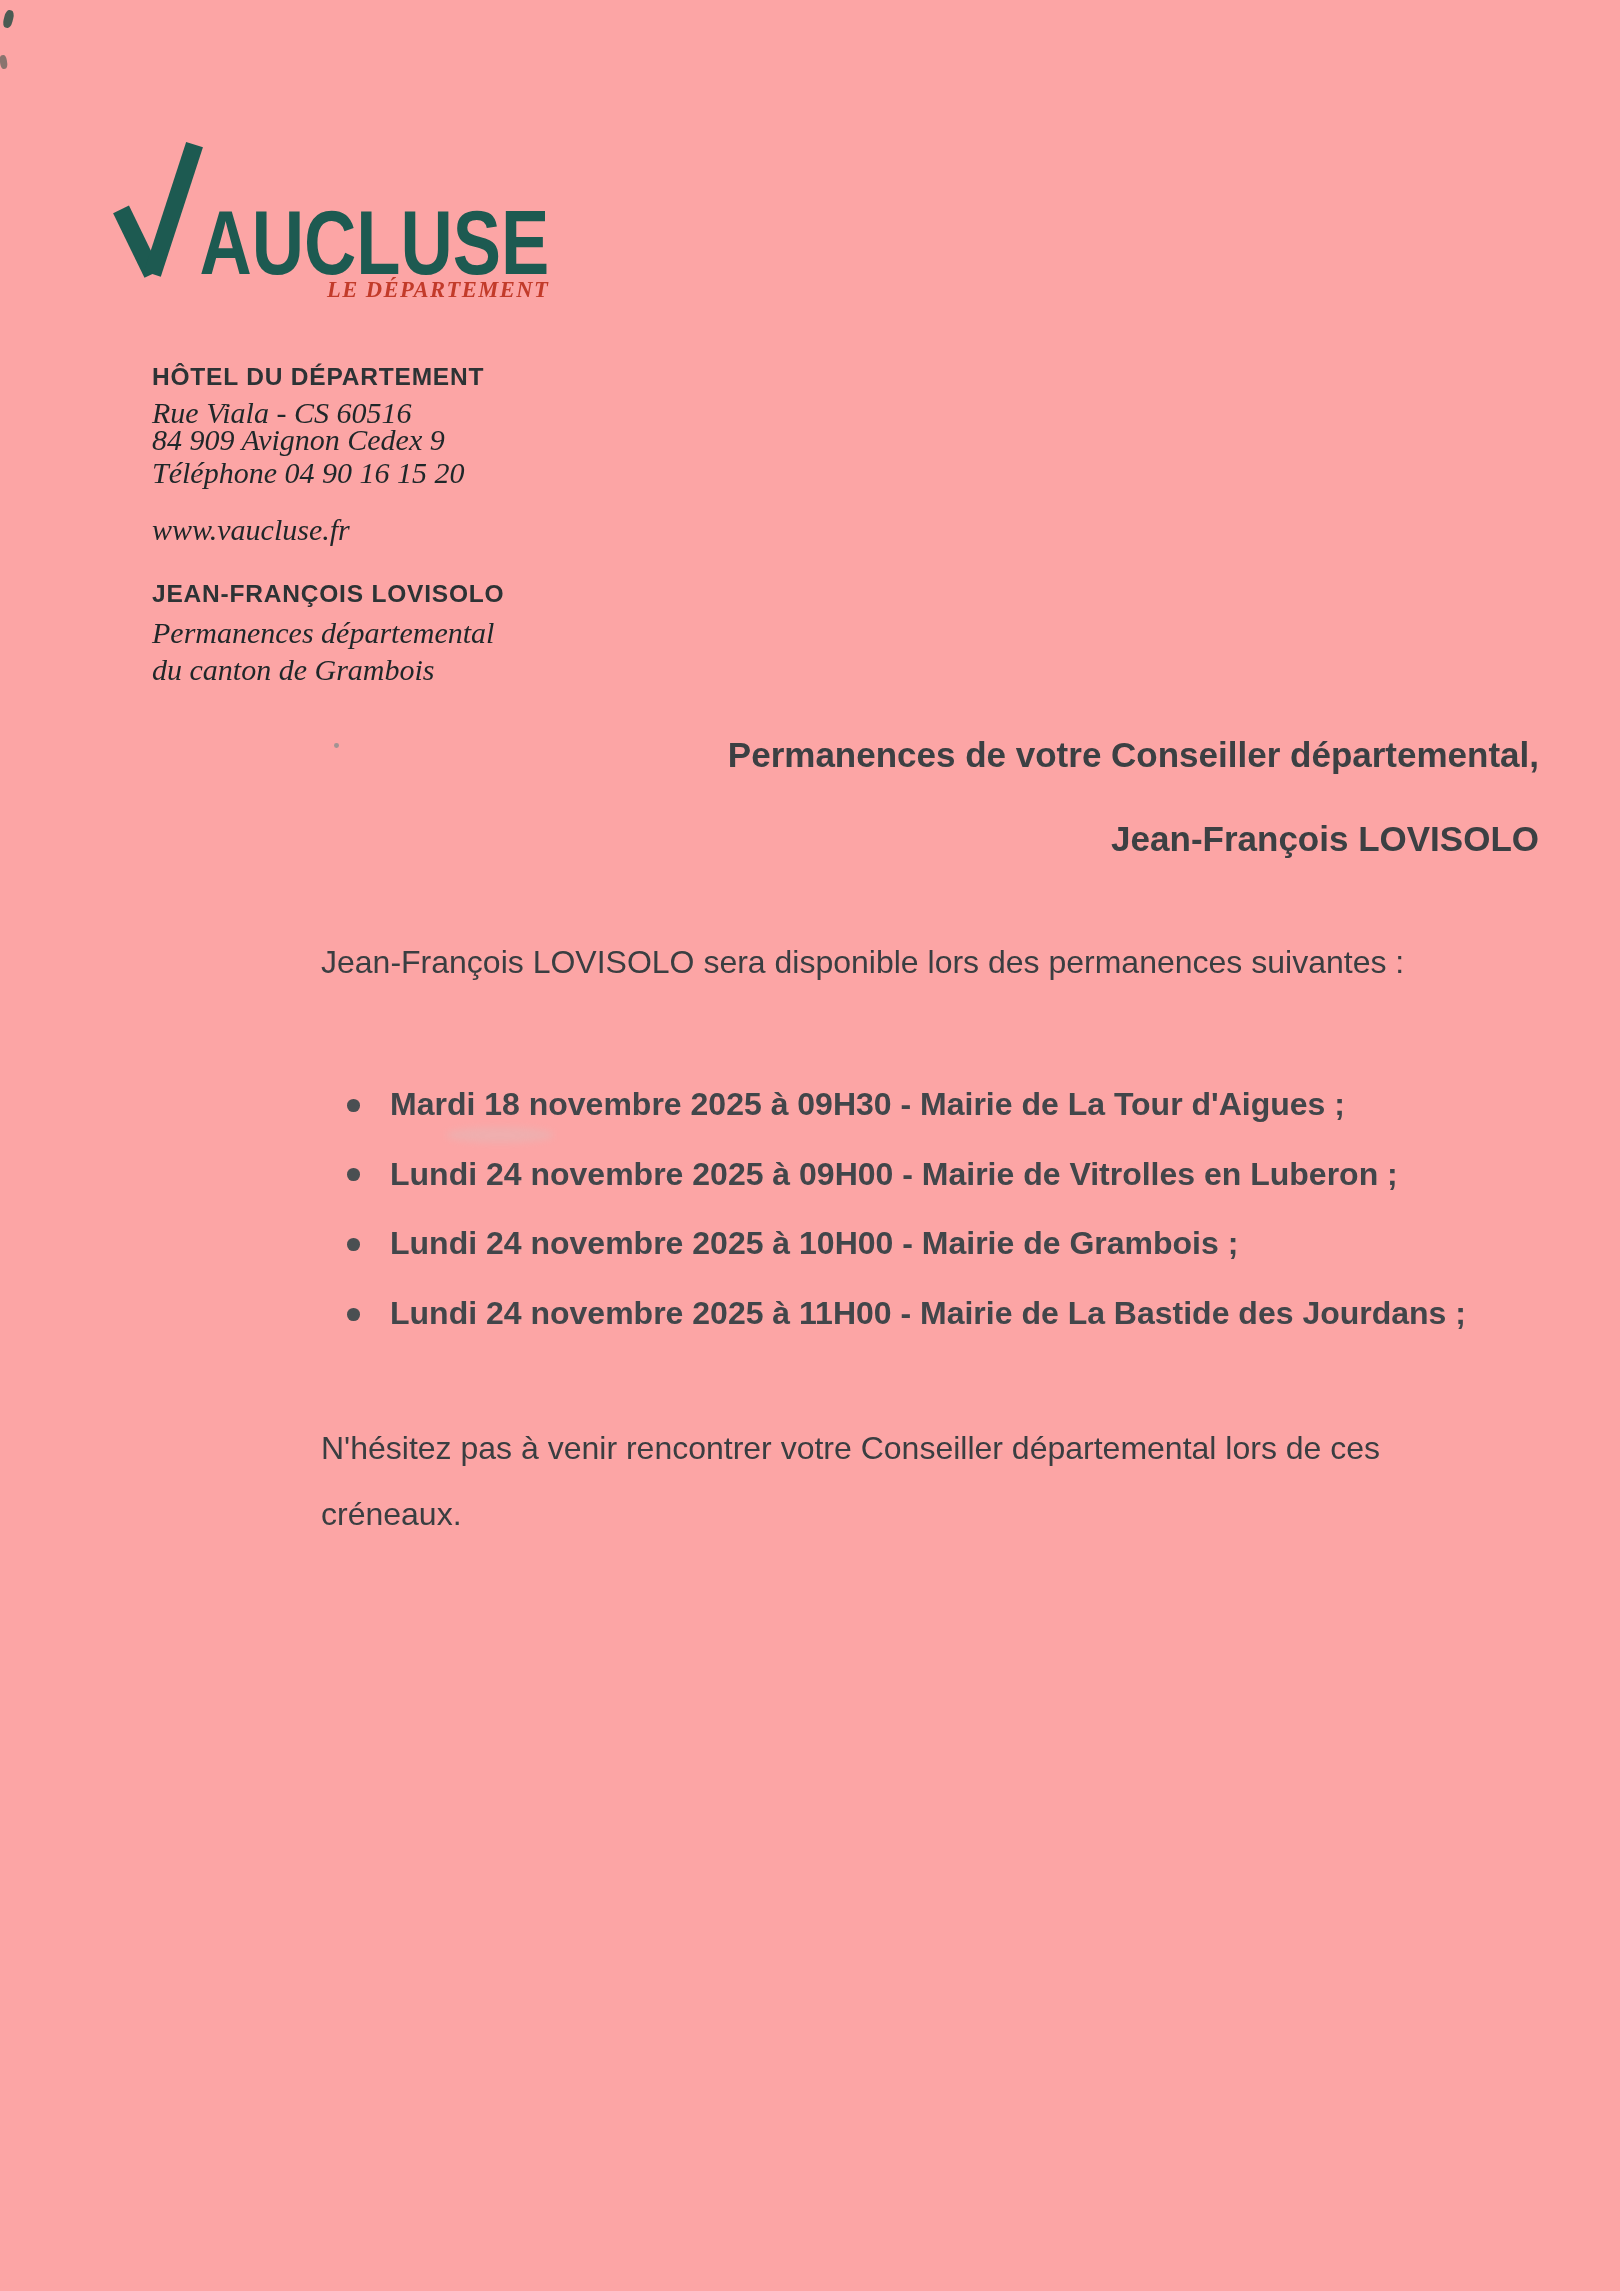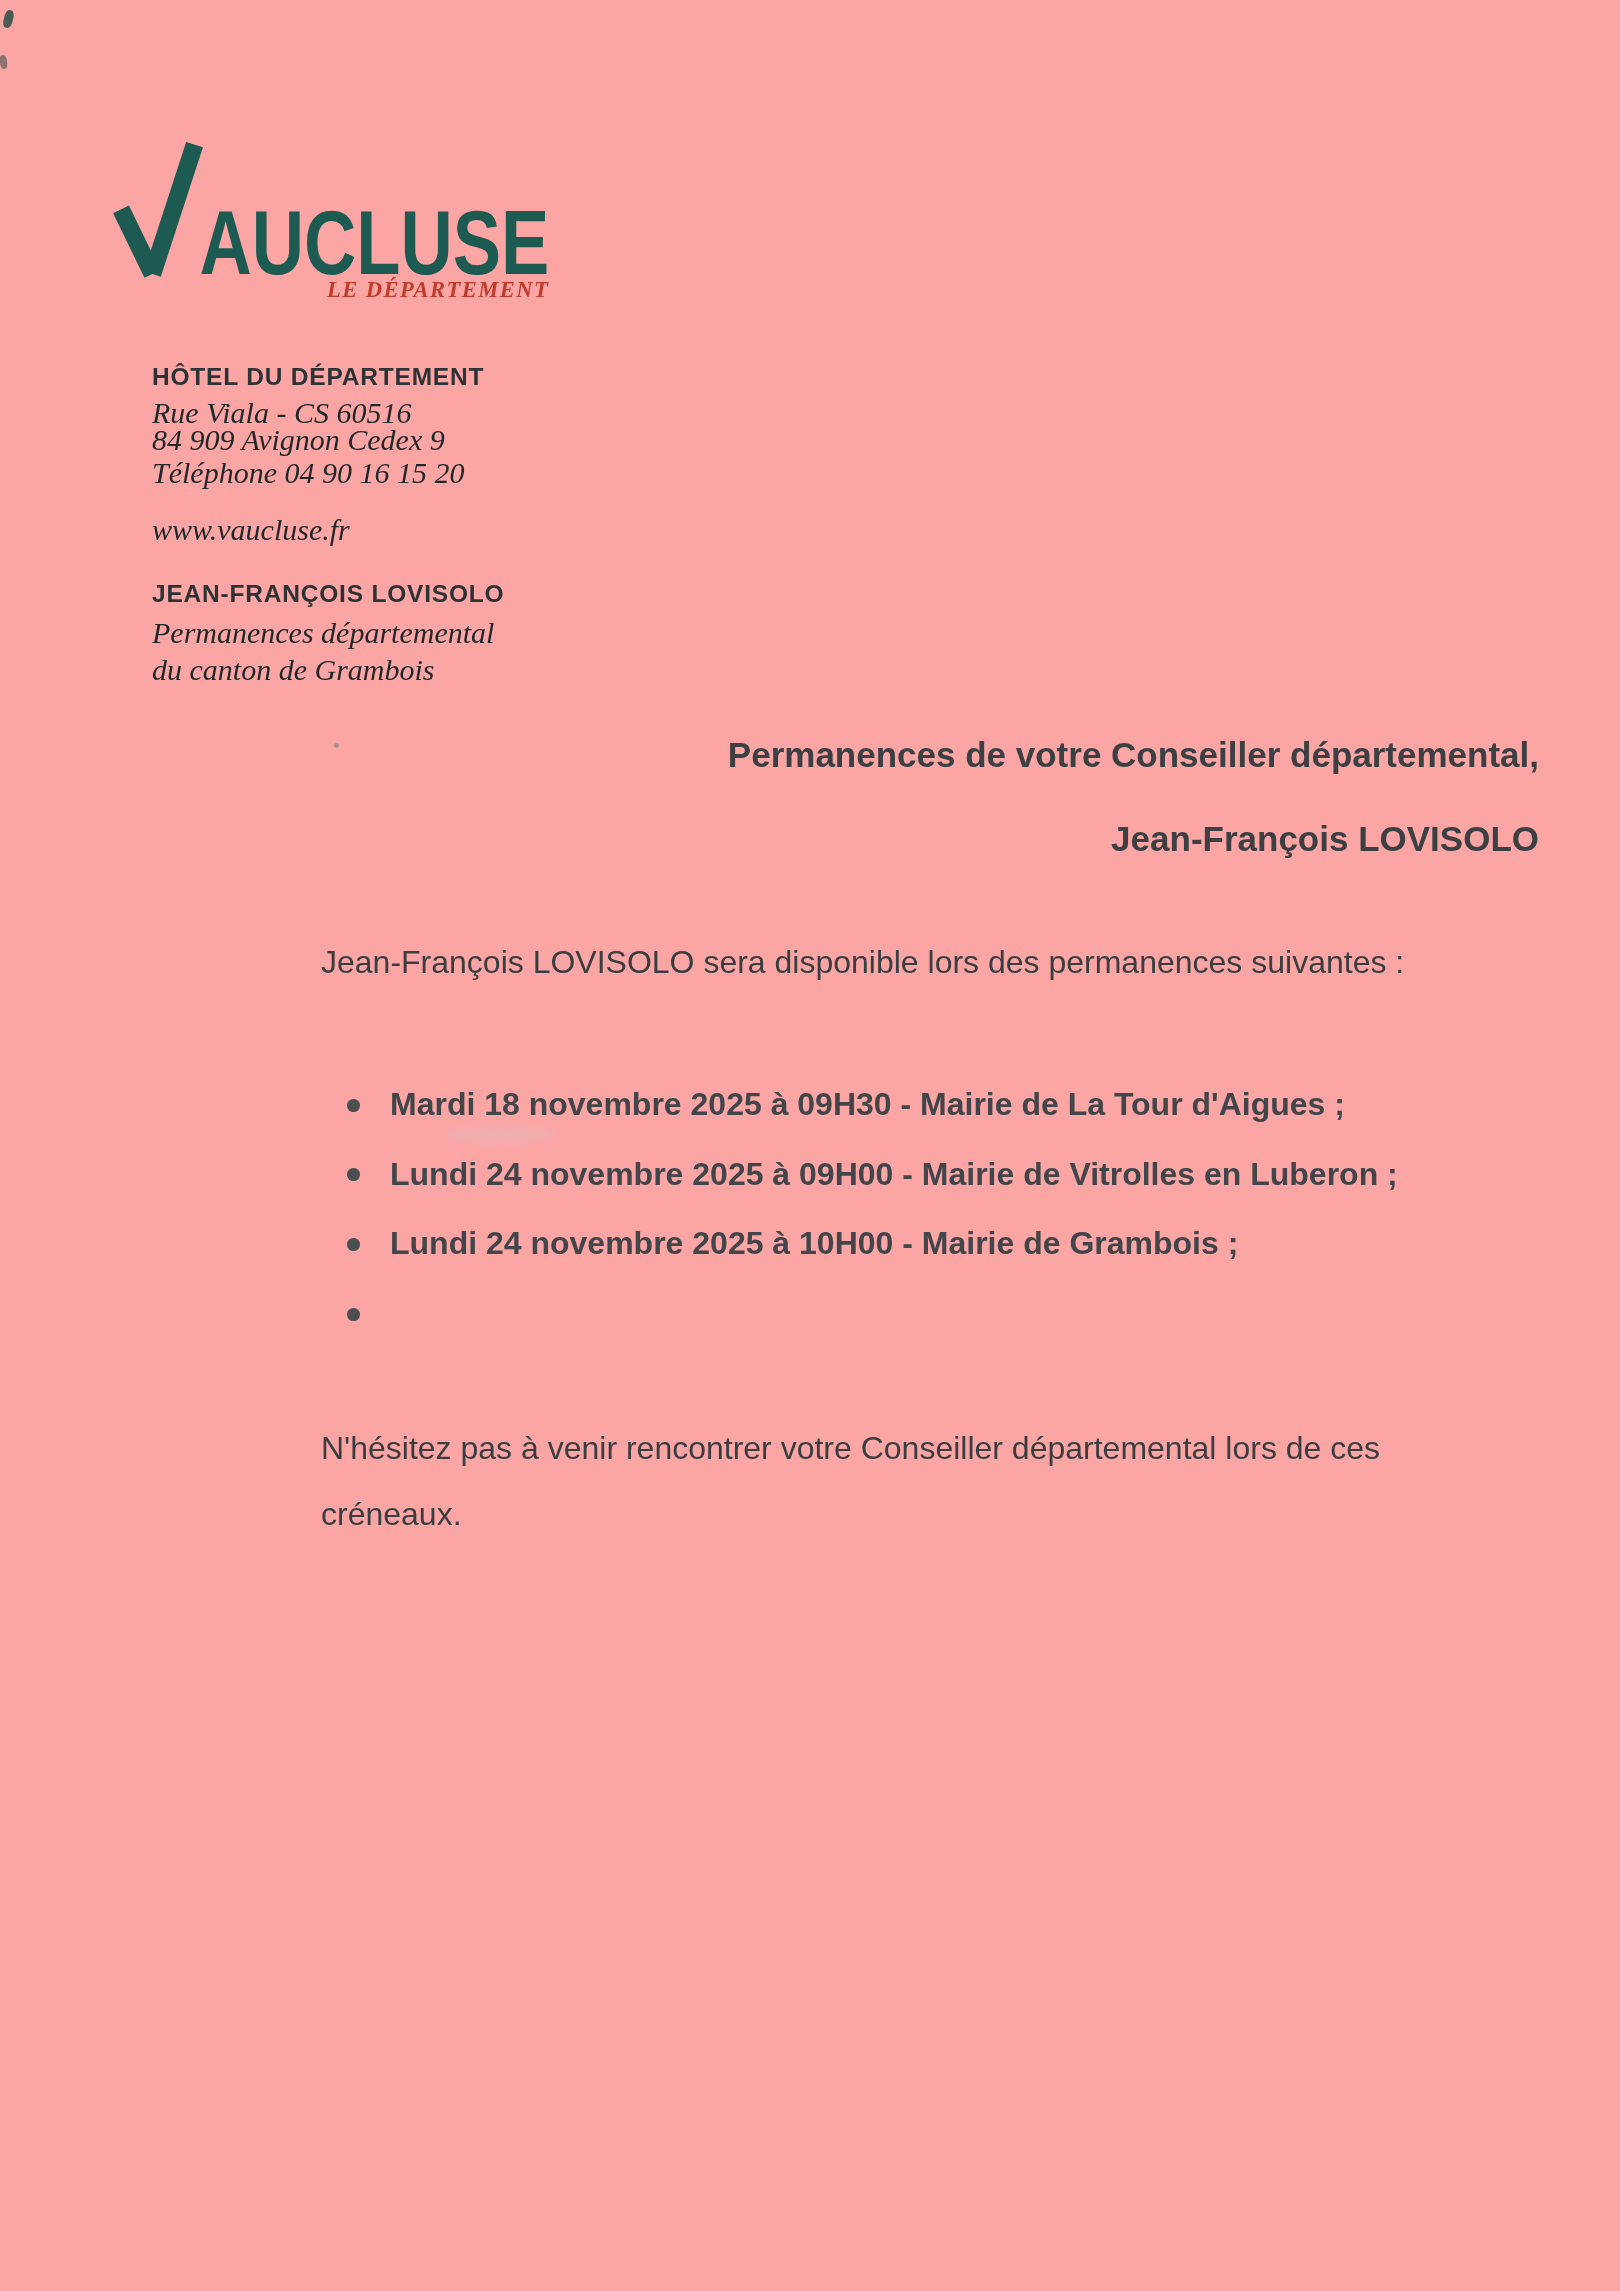--- a/index.html
+++ b/index.html
@@ -115,18 +115,19 @@
   <div class="bullet-dot d1"></div>
   <div class="bullet-item b1">Mardi 18 novembre 2025 à 09H30 - Mairie de La Tour d'Aigues ;</div>
 
   <div class="bullet-dot d2"></div>
   <div class="bullet-item b2">Lundi 24 novembre 2025 à 09H00 - Mairie de Vitrolles en Luberon ;</div>
 
   <div class="bullet-dot d3"></div>
   <div class="bullet-item b3">Lundi 24 novembre 2025 à 10H00 - Mairie de Grambois ;</div>
 
   <div class="bullet-dot d4"></div>
+  <div class="bullet-item b4">Lundi 24 novembre 2025 à 11H00 - Mairie de La Bastide des Jourdans ;</div>
 
   <div class="body-line close-1">N'hésitez pas à venir rencontrer votre Conseiller départemental lors de ces</div>
   <div class="body-line close-2">créneaux.</div>
 
 </div>
 
 
 </body></html>

